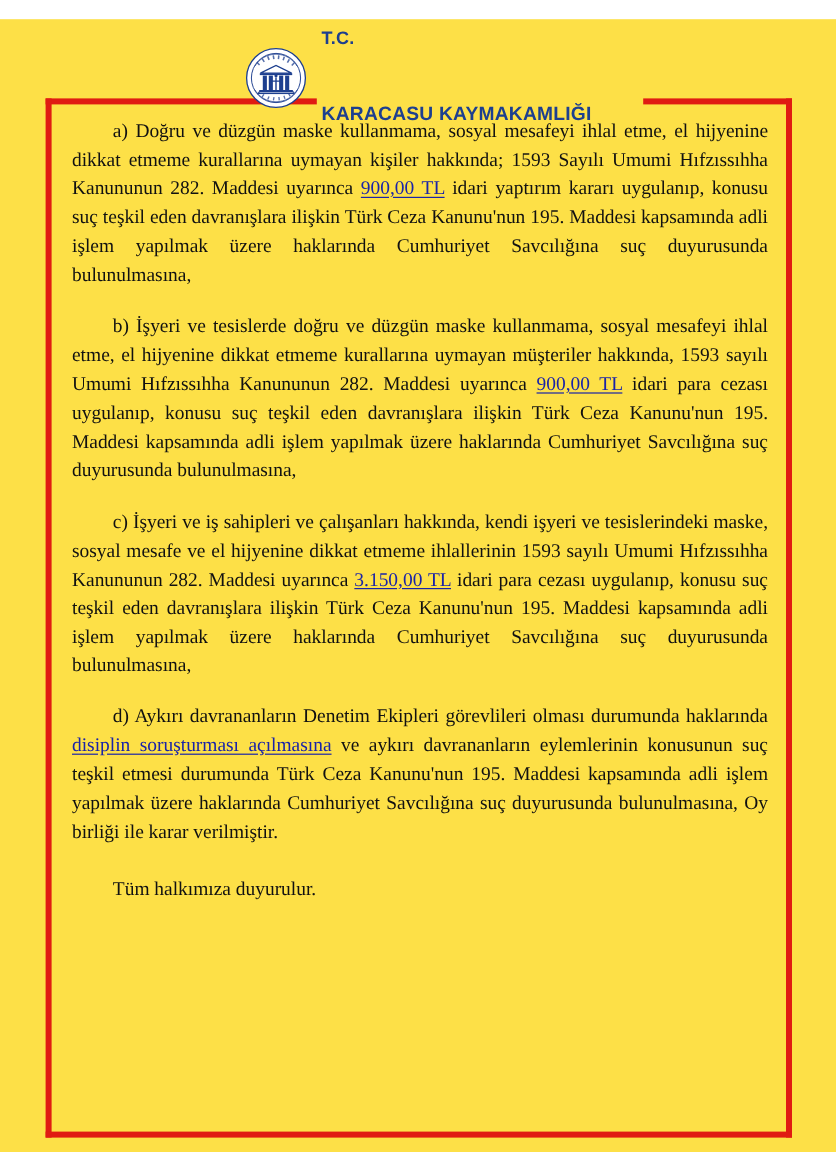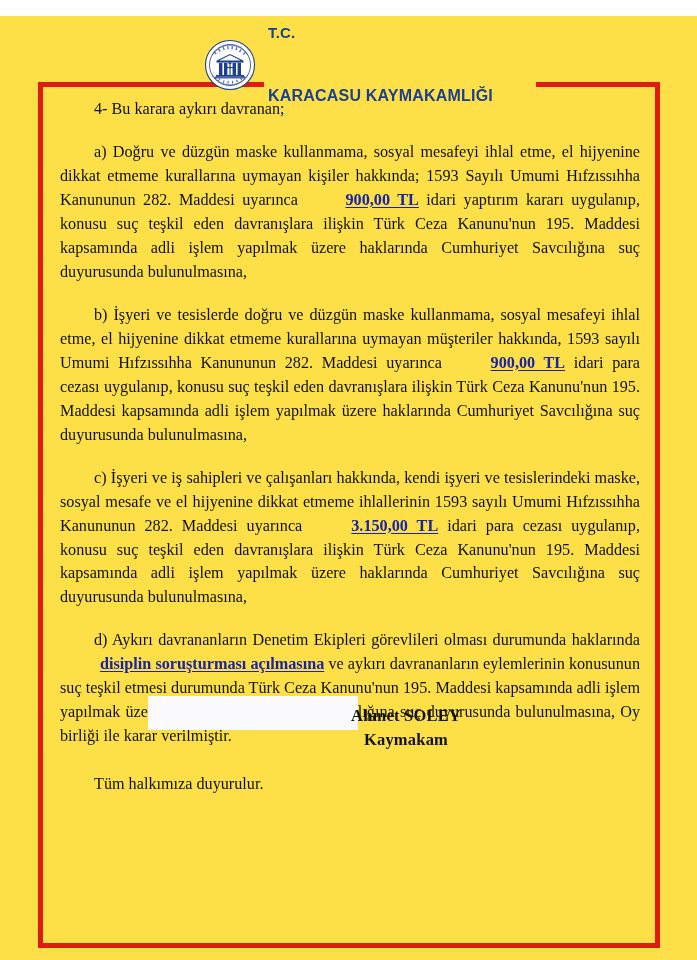--- a/index.html
+++ b/index.html
@@ -86,24 +86,23 @@
     line-height: 1.48;
     text-align: justify;
     text-justify: inter-word;
     margin: 0 0 19px 0;
     color: #111111;
     hyphens: none;
   }
   .para.indent { text-indent: 34px; }
   .hl {
     color: #1a23a8;
-    font-weight: bold;
+    font-weight: normal;
     text-decoration: underline;
     text-underline-offset: 2px;
-    margin-left: 40px;
   }
   #closing { margin-top: 24px; margin-bottom: 6px; }
 
   
   #signature {
     position: absolute;
     left: 0;
     top: 688px;
     width: 580px;
     text-align: center;
@@ -192,31 +191,23 @@
     </div>
     <div id="header-text">
       <div class="hdr-line" id="hdr-tc">T.C.</div>
       <div class="hdr-line" id="hdr-org">KARACASU KAYMAKAMLIĞI</div>
     </div>
   </div>
 
   <div id="content">
 
 
-    <p class="para indent">4-  Bu karara aykırı davranan;</p>
 
     <p class="para indent">a) Doğru ve düzgün maske kullanmama, sosyal mesafeyi ihlal etme, el hijyenine dikkat etmeme kurallarına uymayan kişiler hakkında; 1593 Sayılı Umumi Hıfzıssıhha Kanununun 282. Maddesi uyarınca <span class="hl">900,00 TL</span> idari yaptırım kararı uygulanıp, konusu suç teşkil eden davranışlara ilişkin Türk Ceza Kanunu'nun 195. Maddesi kapsamında adli işlem yapılmak üzere haklarında Cumhuriyet Savcılığına suç duyurusunda bulunulmasına,</p>
     <p class="para indent">b)   İşyeri ve tesislerde doğru ve düzgün maske kullanmama, sosyal mesafeyi ihlal etme, el hijyenine dikkat etmeme kurallarına uymayan müşteriler hakkında, 1593 sayılı Umumi Hıfzıssıhha Kanununun 282. Maddesi uyarınca <span class="hl">900,00 TL</span> idari para cezası uygulanıp, konusu suç teşkil eden davranışlara ilişkin Türk Ceza Kanunu'nun 195. Maddesi kapsamında adli işlem yapılmak üzere haklarında Cumhuriyet Savcılığına suç duyurusunda bulunulmasına,</p>
     <p class="para indent">c) İşyeri ve iş sahipleri ve çalışanları hakkında, kendi işyeri ve tesislerindeki maske, sosyal mesafe ve el hijyenine dikkat etmeme ihlallerinin 1593 sayılı Umumi Hıfzıssıhha Kanununun 282. Maddesi uyarınca <span class="hl">3.150,00 TL</span> idari para cezası uygulanıp, konusu suç teşkil eden davranışlara ilişkin  Türk Ceza Kanunu'nun 195. Maddesi kapsamında adli işlem yapılmak üzere haklarında  Cumhuriyet Savcılığına suç duyurusunda bulunulmasına,</p>
     <p class="para indent">d) Aykırı davrananların Denetim Ekipleri görevlileri olması durumunda haklarında  <span class="hl">disiplin soruşturması açılmasına</span> ve aykırı davrananların eylemlerinin konusunun suç teşkil etmesi durumunda Türk Ceza Kanunu'nun 195. Maddesi kapsamında adli işlem yapılmak üzere haklarında Cumhuriyet Savcılığına suç duyurusunda bulunulmasına, Oy birliği ile karar verilmiştir.</p>
 
     <p class="para indent" id="closing">Tüm halkımıza duyurulur.</p>
   </div>
 
-  <div id="signature">
-    <div id="sig-inner">
-      <div id="sig-smudge"></div>
-      <div class="sig-line">Ahmet SOLEY</div>
-      <div class="sig-line">Kaymakam</div>
-    </div>
-  </div>
 
 </div>
 
 </body></html>

